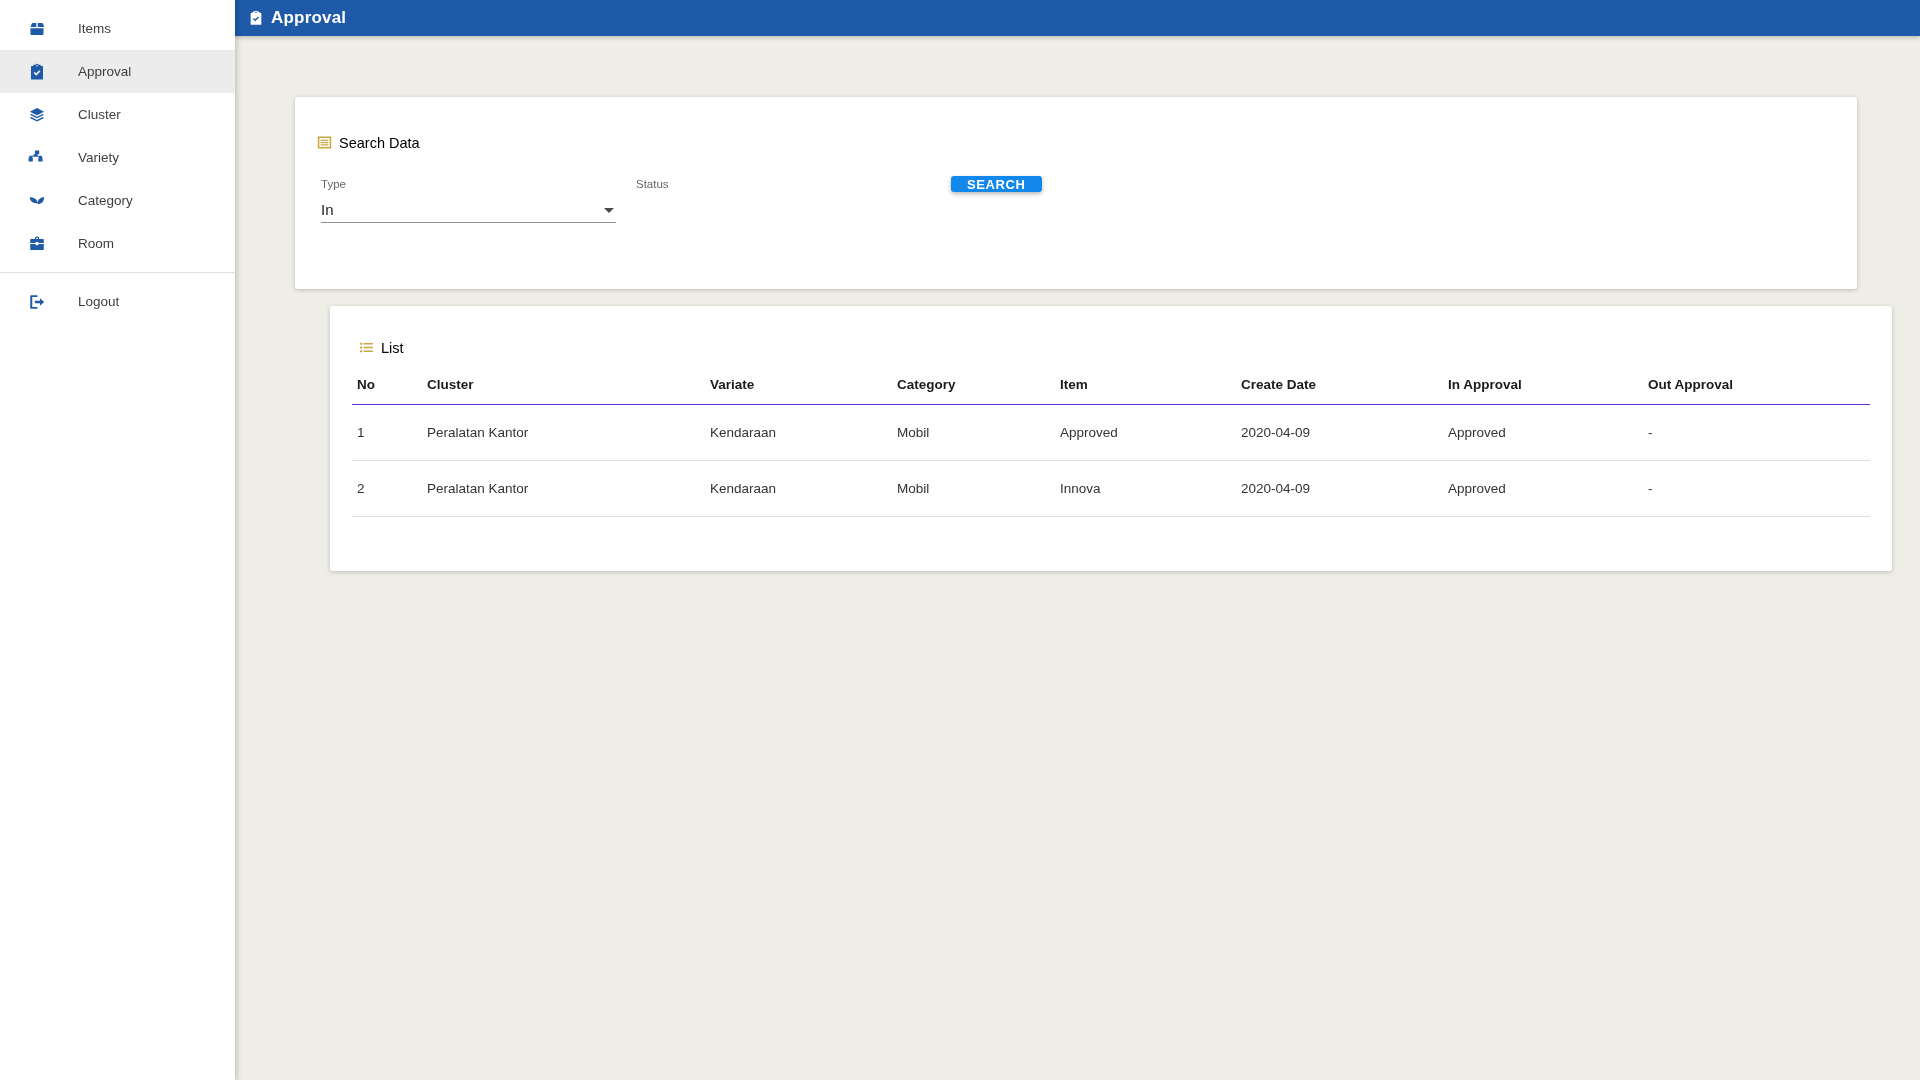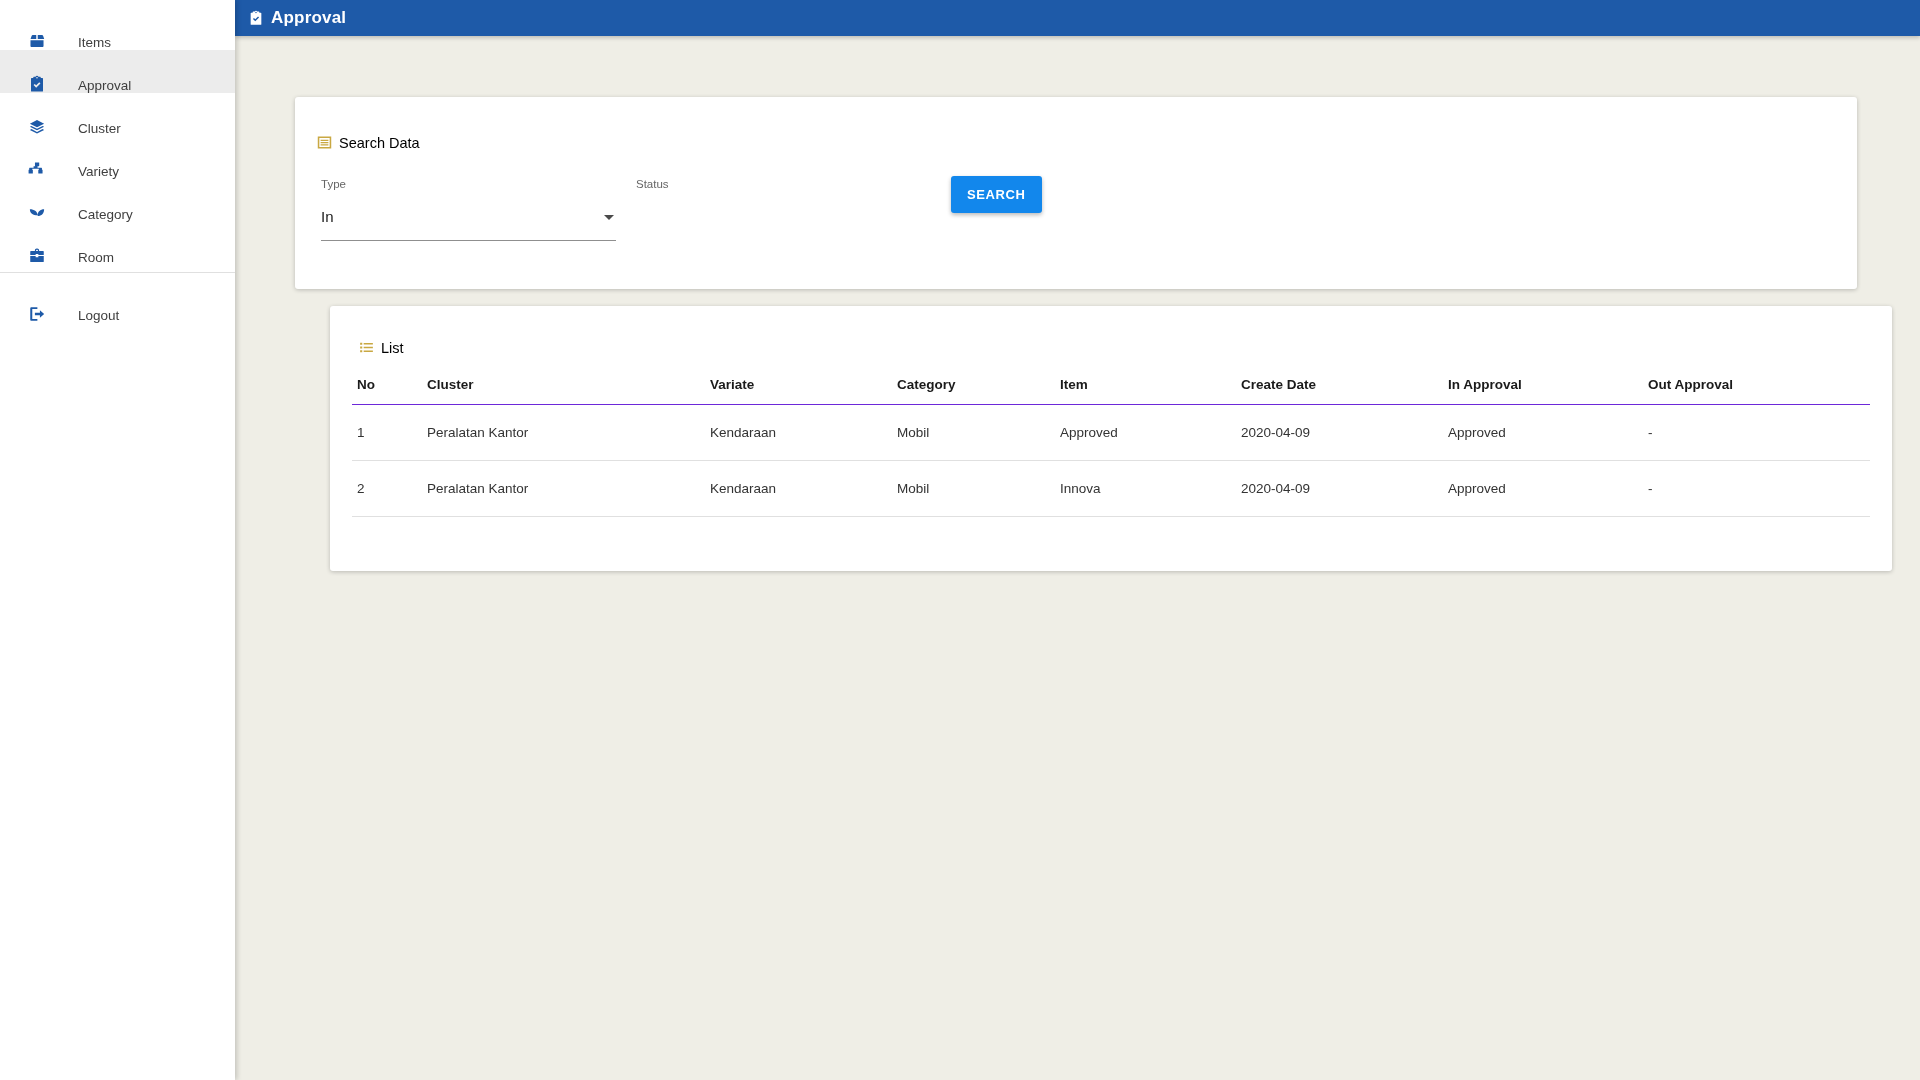--- a/index.html
+++ b/index.html
@@ -33,21 +33,21 @@
     position: absolute; left: 17px; top: 13px; width: 58px; height: 58px;
     border-radius: 50%; overflow: hidden; background: #f5ede2;
   }
   .avatar svg { width: 100%; height: 100%; display: block; }
   .user-info { position: absolute; left: 84px; top: 29px; color: #fff; }
   .user-name { font-size: 13px; font-weight: bold; display: flex; align-items: center; }
   .status-dot { width: 7px; height: 7px; border-radius: 50%; background: #cddc39; margin-right: 6px; flex: none; }
   .user-email { font-size: 13.5px; margin-top: 7px; font-weight: normal; }
 
   .menu { padding-top: 7px; }
-  .menu-item { height: 43px; display: flex; align-items: flex-end; cursor: pointer; }
+  .menu-item { height: 43px; display: flex; align-items: center; cursor: pointer; }
   .menu-item.active { background: #ececec; }
   .mi-icon { width: 18px; height: 18px; margin-left: 28px; color: #1e5aa8; flex: none; display: inline-flex; }
   .mi-icon svg { width: 100%; height: 100%; }
   .mi-label { margin-left: 32px; font-size: 13.5px; color: #3f3f3f; font-weight: 500; }
   .menu-divider { height: 1px; background: #e0e0e0; margin: 7px 0; }
 
   
   .card {
     position: absolute; left: 295px; width: 1562px; background: #fff;
     border-radius: 3px; box-shadow: 0 1px 4px rgba(0,0,0,.22);
@@ -61,28 +61,28 @@
   .card-title .ct-icon { width: 17px; height: 17px; color: #c9a842; display: inline-flex; flex: none; }
   .card-title .ct-icon svg { width: 100%; height: 100%; }
   .card-title span { margin-left: 6px; }
 
   
   .form-group { position: absolute; top: 81px; width: 295px; }
   .fg-type { left: 26px; }
   .fg-status { left: 341px; }
   .fg-label { font-size: 11.5px; color: #666; line-height: 12px; }
   .fg-select {
-    margin-top: 17px; display: flex; align-items: center; justify-content: space-between;
+    margin-top: 10px; display: flex; align-items: center; justify-content: space-between;
     font-size: 15px; color: #212121; line-height: 20px;
-    padding-bottom: 13px; border-bottom: 1px solid #8f8f8f; cursor: pointer;
+    padding-bottom: 2px; border-bottom: 1px solid #8f8f8f; cursor: pointer;
   }
   .caret { width: 0; height: 0; border-left: 5px solid transparent; border-right: 5px solid transparent; border-top: 5px solid #4a4a4a; margin-right: 2px; }
 
   .search-btn {
-    position: absolute; left: 656px; top: 79px; height: 37px; padding: 0 16px;
+    position: absolute; left: 656px; top: 79px; height: 16px; padding: 0 16px;
     background: #1287ec; color: #fff; border: none; border-radius: 3px;
     font-family: "Liberation Sans", sans-serif;
     font-size: 13px; font-weight: bold; letter-spacing: .6px;
     box-shadow: 0 2px 4px rgba(0,0,0,.28); cursor: pointer;
   }
 
   
   .list-table { position: absolute; left: 22px; top: 63px; width: 1518px; border-collapse: collapse; }
   .list-table th {
     text-align: left; font-size: 13.5px; color: #1b1b1b; font-weight: bold;

